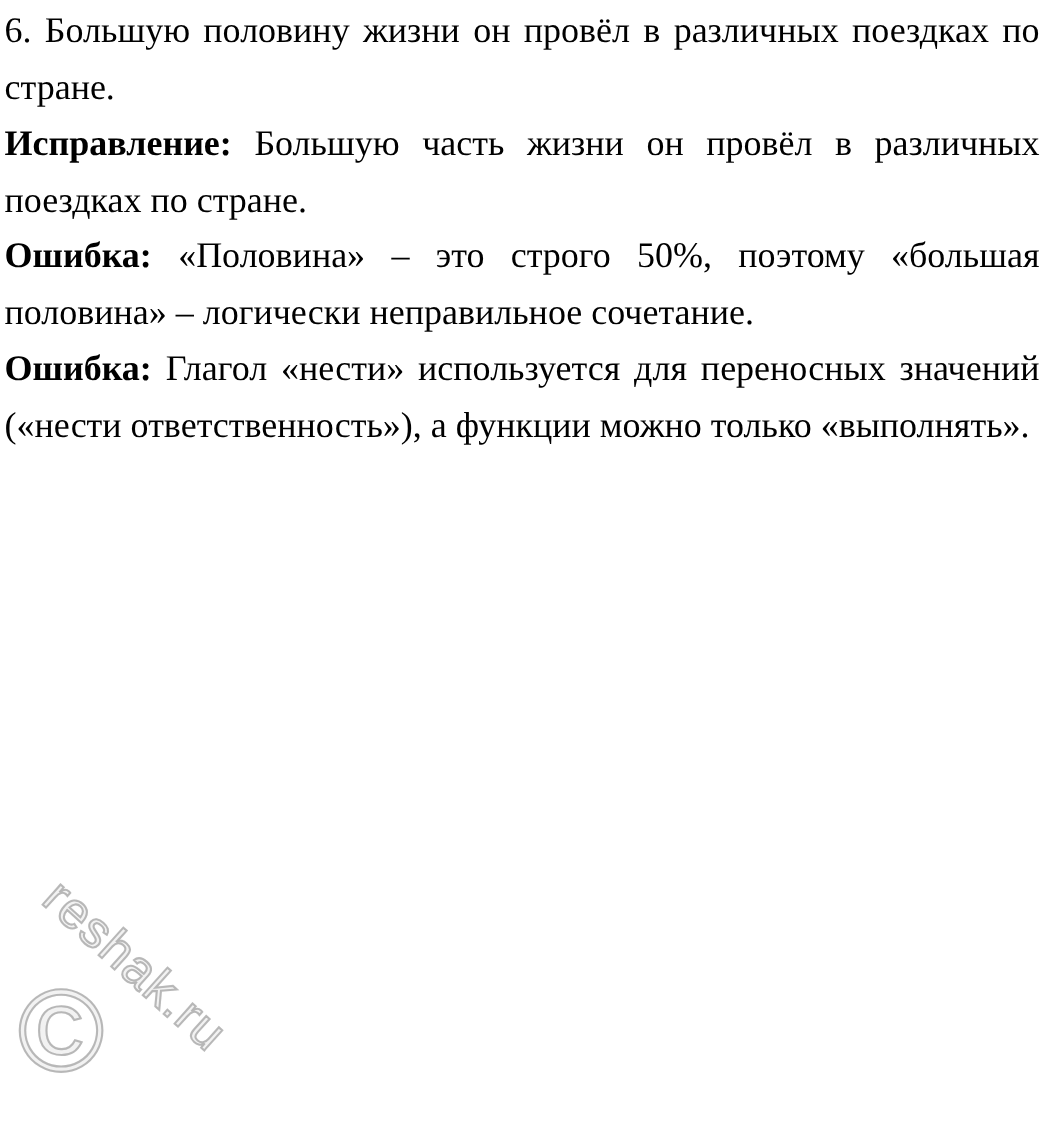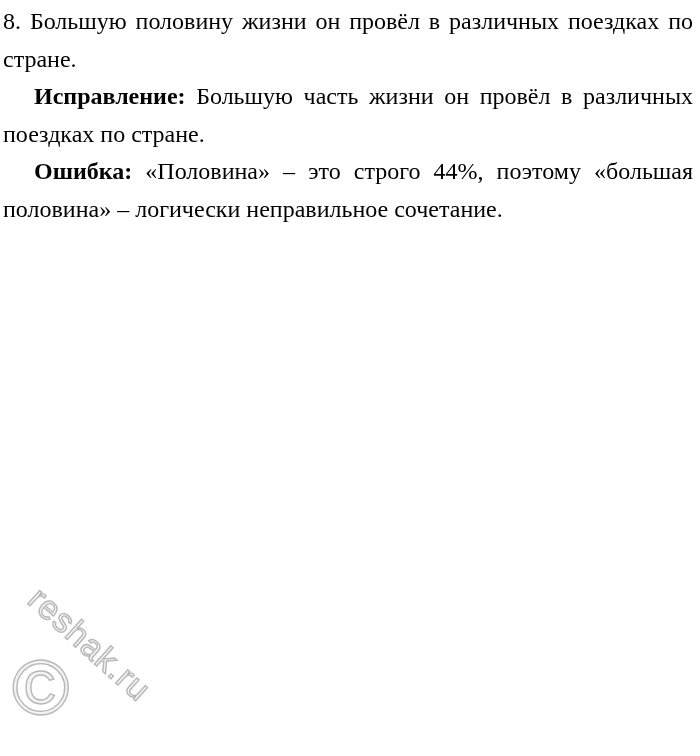--- a/index.html
+++ b/index.html
@@ -24,21 +24,20 @@
     z-index: 1;
   }
   .doc p {
     margin: 0;
   }
   .doc p.sec-gap {
     margin-top: 13px;
   }
   .lbl {
     font-weight: bold;
-    margin-left: 31px;
   }
   
   .watermark span {
     position: absolute;
     z-index: 2;
     font-family: "Liberation Sans", sans-serif;
     color: rgba(255,255,255,0.62);
     -webkit-text-stroke: 1.4px rgba(150,150,150,0.65);
     text-shadow: 0 0 1px rgba(170,170,170,0.4);
   }
@@ -55,24 +54,25 @@
     top: 648px;
     font-size: 78px;
     line-height: 78px;
   }
 </style>
 </head>
 <body>
 
 <div class="doc">
 
-  <p>8. Большую половину жизни он провёл в различных поездках по стране.</p>
+  <p>6. Большую половину жизни он провёл в различных поездках по стране.</p>
   <p><b class="lbl">Исправление:</b> <span>Большую часть жизни он провёл в различных поездках по стране.</span></p>
-  <p><b class="lbl">Ошибка:</b> <span>«Половина» – это строго 44%, поэтому «большая половина» – логически неправильное сочетание.</span></p>
+  <p><b class="lbl">Ошибка:</b> <span>«Половина» – это строго 50%, поэтому «большая половина» – логически неправильное сочетание.</span></p>
 
+  <p><b class="lbl">Ошибка:</b> <span>Глагол «нести» используется для переносных значений («нести ответственность»), а функции можно только «выполнять».</span></p>
 
 
 </div>
 
 <div class="watermark">
   <span class="wm-copy">©</span>
   <span class="wm-text">reshak.ru</span>
 </div>
 
 </body></html>

